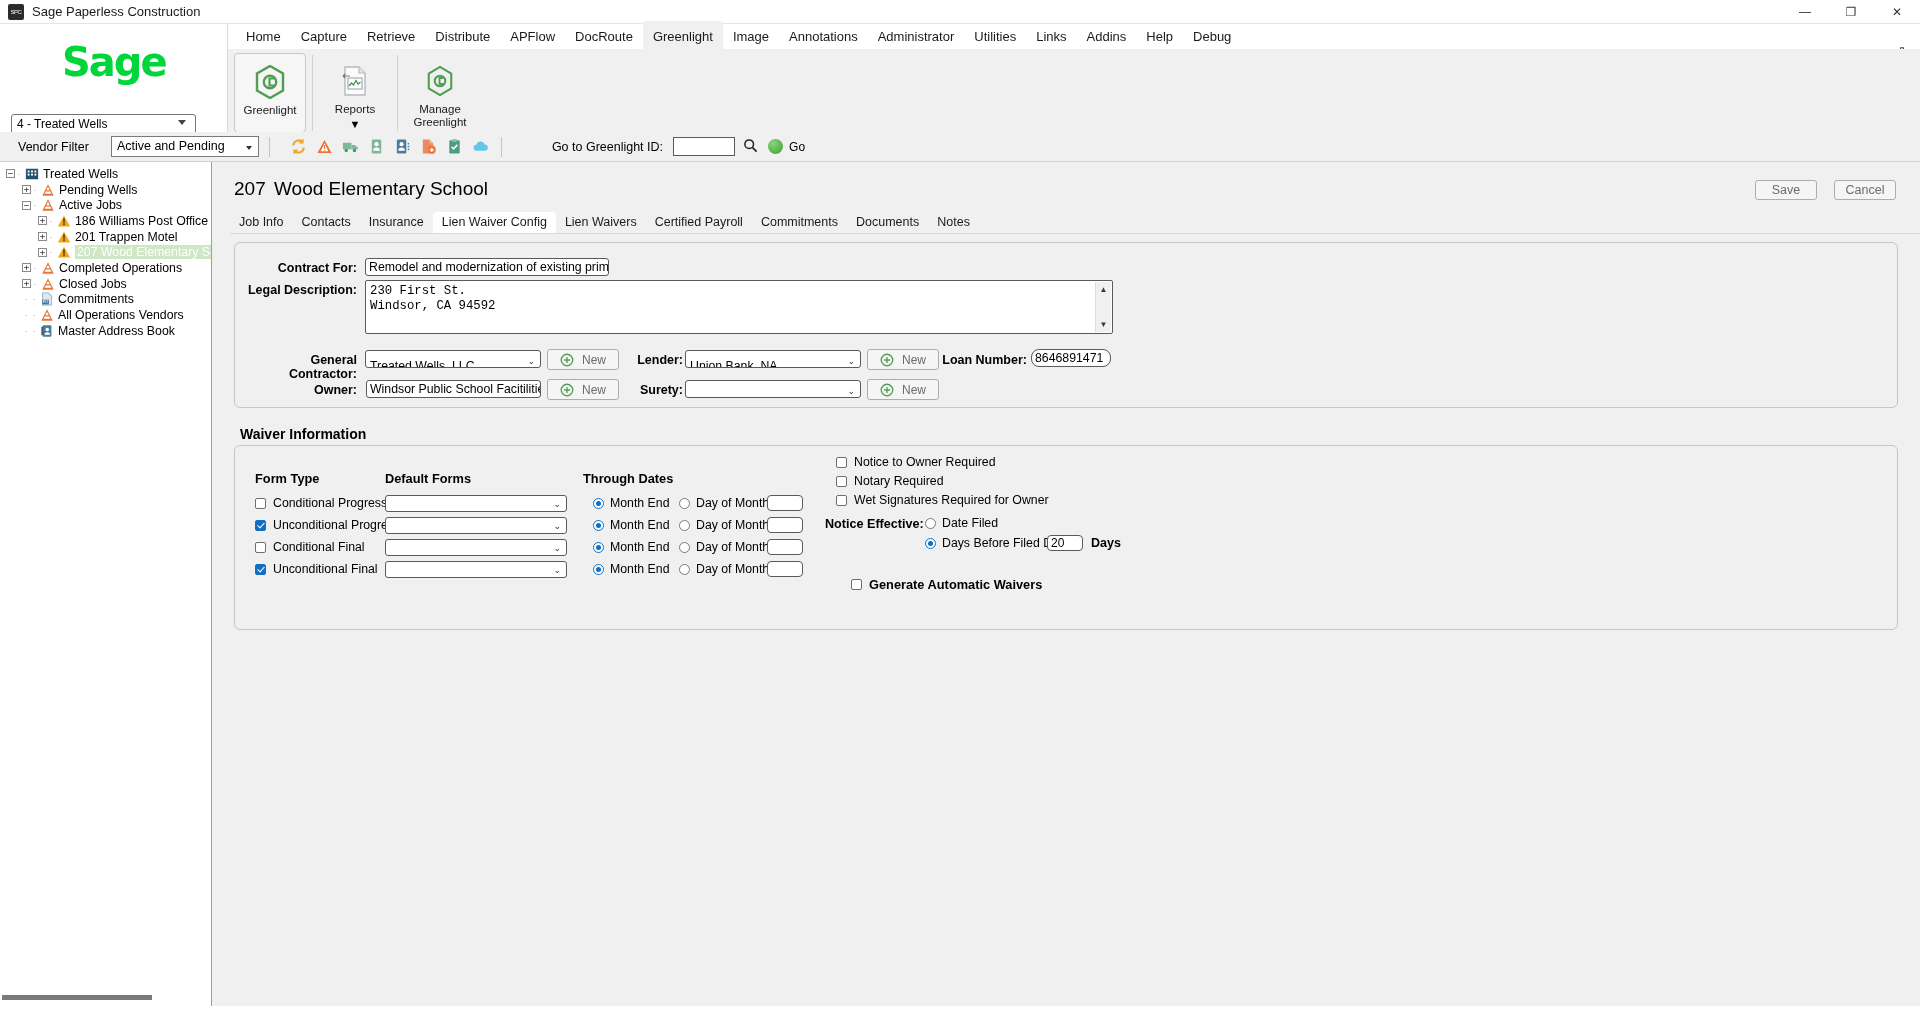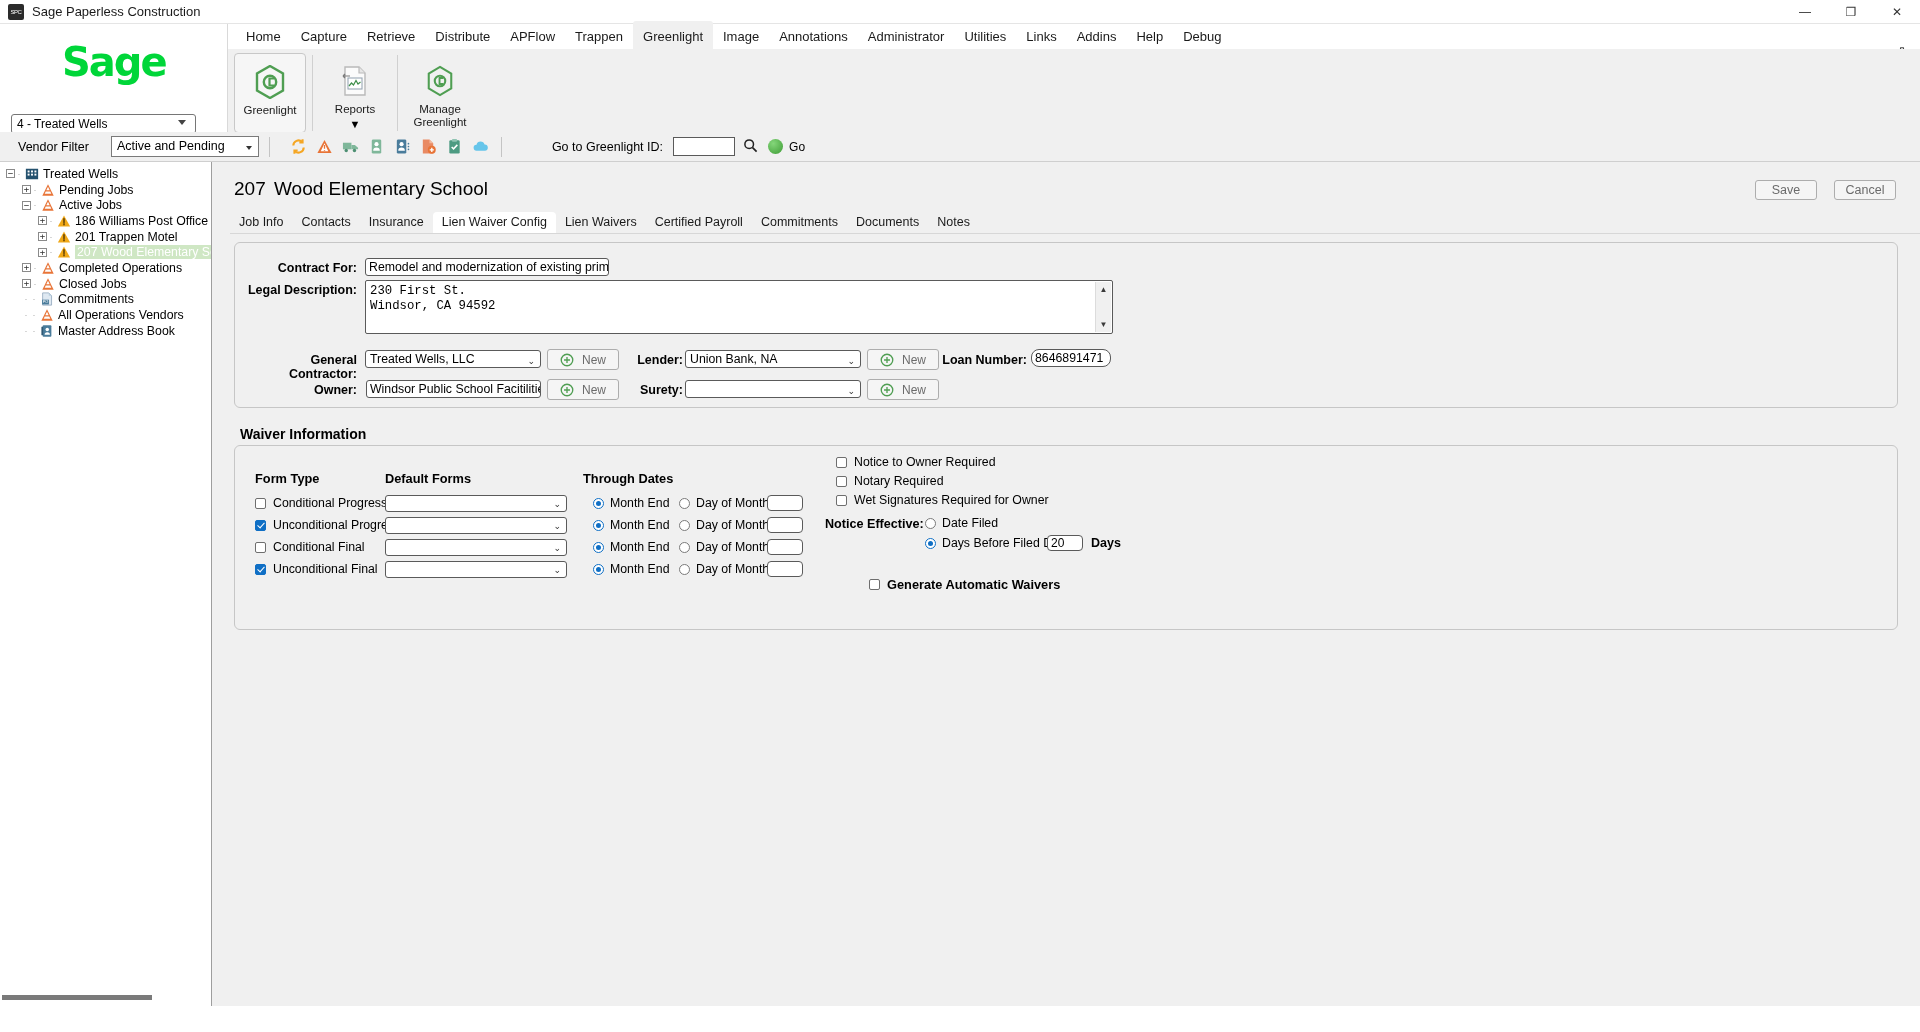--- a/index.html
+++ b/index.html
@@ -180,21 +180,21 @@
     font-size:12.3px; padding:2px 4px; line-height:14px; border-radius:2px;
   }
   .ta-scroll {
     position:absolute; right:1px; top:1px; bottom:1px; width:16px; background:#f0f0f0;
     border-left:1px solid #dcdcdc;
   }
   .ta-arrow { height:15px; display:flex;align-items:center;justify-content:center;font-size:8px;color:#3a3a3a;}
   .ta-arrow.bot { position:absolute; bottom:0; left:0; right:0; }
   .selbox {
     position:absolute; border:1px solid #5a5a5a; background:#fff; border-radius:3px;
-    font-size:12.3px; padding: 1px 18px 1px 4px; overflow:hidden; white-space:nowrap;
+    font-size:12.3px; padding: 8px 18px 1px 4px; overflow:hidden; white-space:nowrap;
   }
   .sel-caret {
     position:absolute; right:5px; top:6px; font-size:9px; color:#333; line-height:1;
     font-family:"DejaVu Sans", sans-serif;
   }
   .newbtn {
     position:absolute; width:72px; height:21px; border:1px solid #adadad; border-radius:3px;
     background:#f5f5f5; display:flex; align-items:center; justify-content:center; gap:8px;
     font-size:12px; color:#6b6b6b;
   }
@@ -291,21 +291,21 @@
       </div>
     </div>
 
     <div class="ribbon-right">
       <div class="menubar">
         <div class="menu-item">Home</div>
         <div class="menu-item">Capture</div>
         <div class="menu-item">Retrieve</div>
         <div class="menu-item">Distribute</div>
         <div class="menu-item">APFlow</div>
-        <div class="menu-item">Trappen</div>
+        <div class="menu-item">DocRoute</div>
         <div class="menu-item active">Greenlight</div>
         <div class="menu-item">Image</div>
         <div class="menu-item">Annotations</div>
         <div class="menu-item">Administrator</div>
         <div class="menu-item">Utilities</div>
         <div class="menu-item">Links</div>
         <div class="menu-item">Addins</div>
         <div class="menu-item">Help</div>
         <div class="menu-item">Debug</div>
       </div>
@@ -467,21 +467,21 @@
           <span class="tree-label">Treated Wells</span>
         </div>
         <div class="tree-row">
           <span style="width:22px;flex:none;"></span>
           <span class="expander">+</span>
           <span class="dots">·</span>
           <span class="tree-ico"><svg width="14" height="14" viewBox="0 0 16 16">
               <path d="M8 1.5L14.5 14.5H1.5z" fill="#e87437"></path>
               <path d="M8 4.4l1.9 4H6.1zM8 9.6l2.6 0 1.2 2.6H4.2l1.2-2.6z" fill="#fdfdfd"></path>
             </svg></span>
-          <span class="tree-label">Pending Jobs</span>
+          <span class="tree-label">Pending Wells</span>
         </div>
         <div class="tree-row">
           <span style="width:22px;flex:none;"></span>
           <span class="expander">−</span>
           <span class="dots">·</span>
           <span class="tree-ico"><svg width="14" height="14" viewBox="0 0 16 16">
               <path d="M8 1.5L14.5 14.5H1.5z" fill="#e87437"></path>
               <path d="M8 4.4l1.9 4H6.1zM8 9.6l2.6 0 1.2 2.6H4.2l1.2-2.6z" fill="#fdfdfd"></path>
             </svg></span>
           <span class="tree-label">Active Jobs</span>
@@ -766,20 +766,20 @@
         <span class="rad"></span>
         <span>Date Filed</span>
       </div>
       <div class="cb-row" style="left:690px;top:90px;">
         <span class="rad on"></span>
         <span>Days Before Filed Date</span>
       </div>
       <div class="days-box" style="left:812px;top:89px;">20</div>
       <div class="fld-label" style="left:856px;top:90px;width:40px;text-align:left;">Days</div>
 
-      <div class="cb-row" style="left:618px;top:131px;padding-left:16px;">
+      <div class="cb-row" style="left:600px;top:131px;padding-left:16px;">
         <span class="chk"></span>
         <span class="bold-cb">Generate Automatic Waivers</span>
       </div>
     </div>
   </div>
 
 </div>
 
 </body></html>

